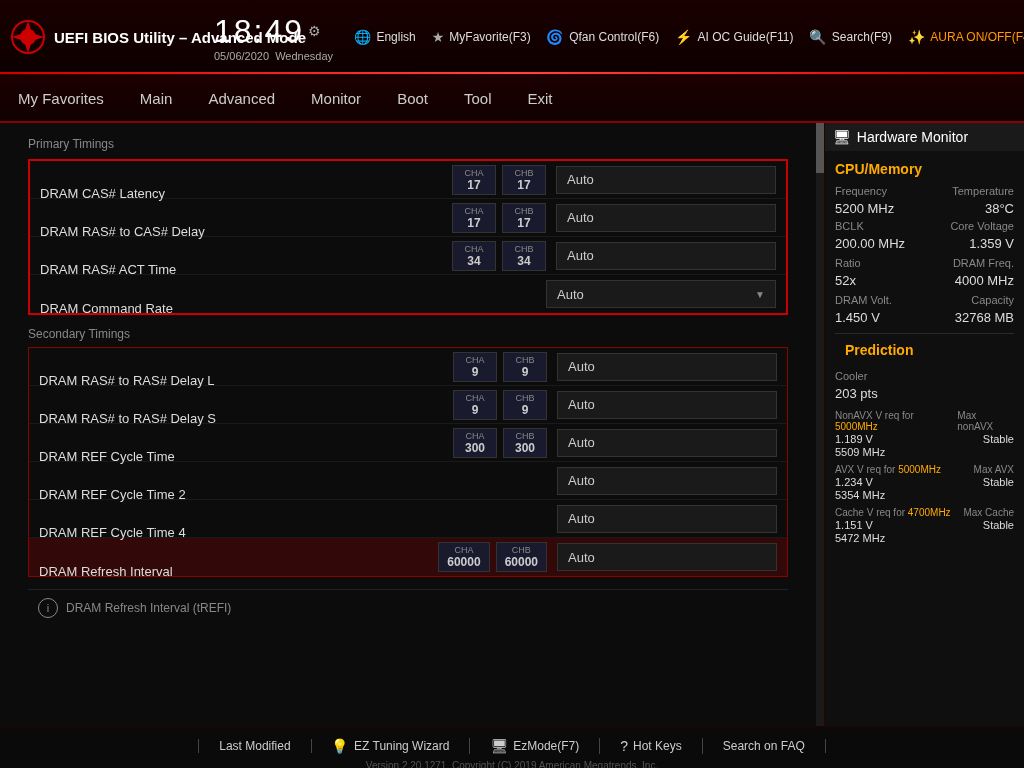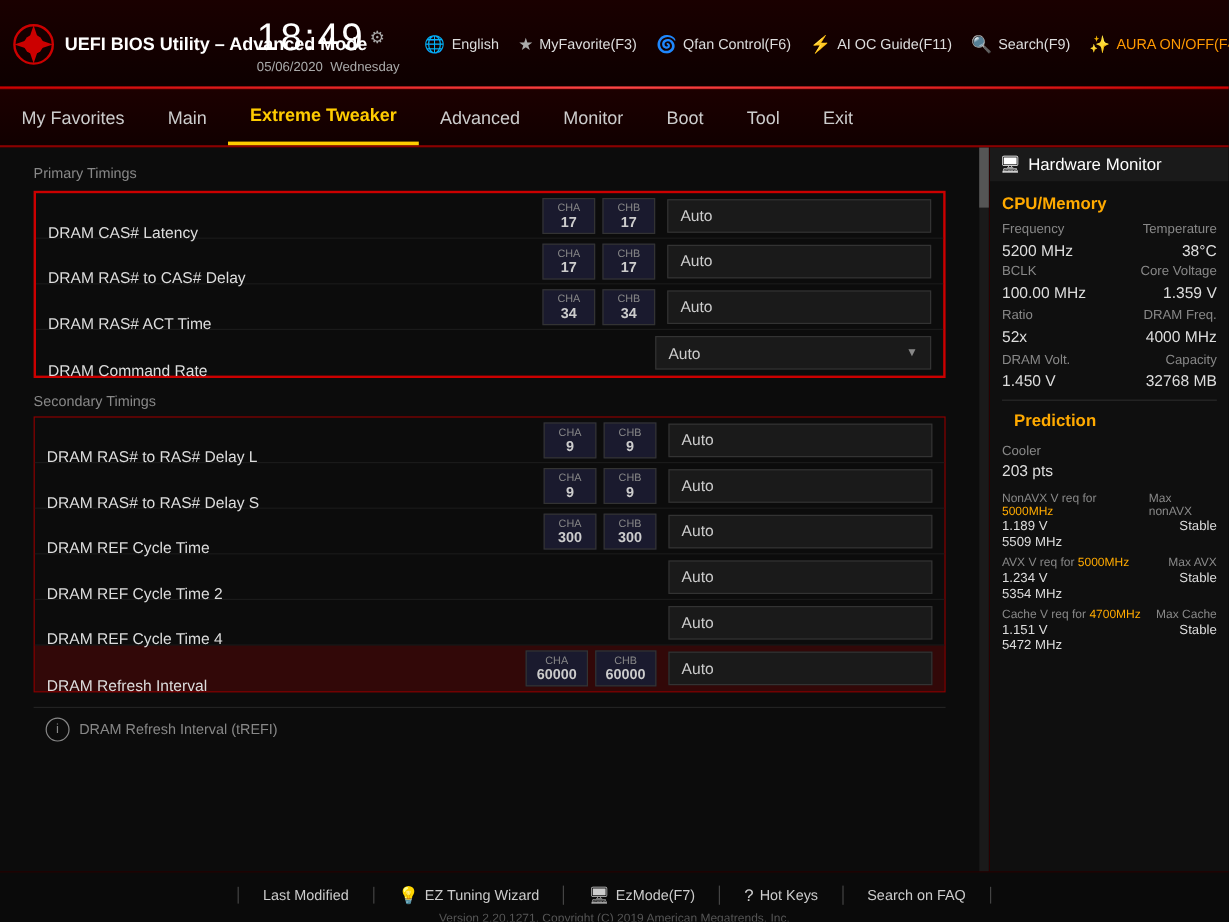--- a/index.html
+++ b/index.html
@@ -410,23 +410,20 @@
   </div>
 </div>
 
 <div class="nav-bar">
   <div class="nav-item">
     <span>My Favorites</span>
   </div>
   <div class="nav-item">
     <span>Main</span>
   </div>
-  <div class="nav-item active">
-    <span>Extreme Tweaker</span>
-  </div>
   <div class="nav-item">
     <span>Advanced</span>
   </div>
   <div class="nav-item">
     <span>Monitor</span>
   </div>
   <div class="nav-item">
     <span>Boot</span>
   </div>
   <div class="nav-item">
@@ -617,21 +614,21 @@
     <div class="hw-row">
       <span class="hw-value">5200 MHz</span>
       <span class="hw-value">38°C</span>
     </div>
 
     <div class="hw-row" style="margin-top:0;">
       <span class="hw-label">BCLK</span>
       <span class="hw-label">Core Voltage</span>
     </div>
     <div class="hw-row">
-      <span class="hw-value">100.00 MHz</span>
+      <span class="hw-value">200.00 MHz</span>
       <span class="hw-value">1.359 V</span>
     </div>
 
     <div class="hw-row" style="margin-top:6px;">
       <span class="hw-label">Ratio</span>
       <span class="hw-label">DRAM Freq.</span>
     </div>
     <div class="hw-row">
       <span class="hw-value">52x</span>
       <span class="hw-value">4000 MHz</span>

